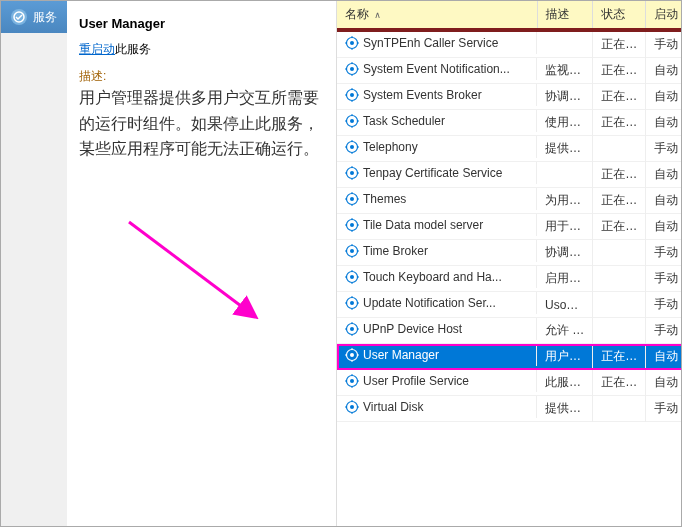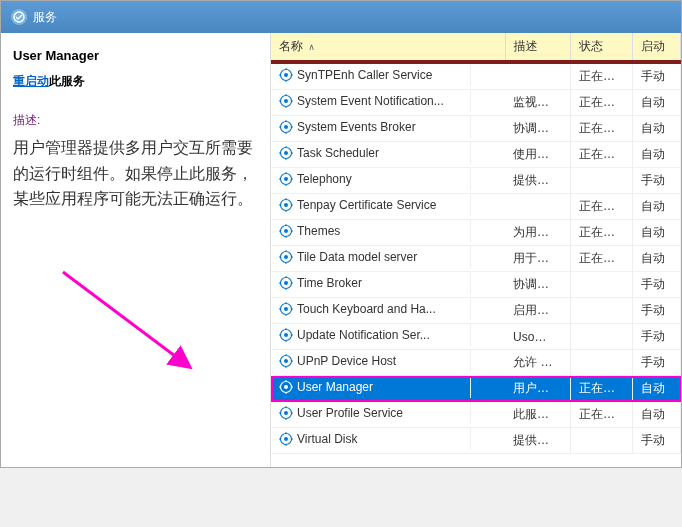--- a/index.html
+++ b/index.html
@@ -7,23 +7,22 @@
       font-family: "Microsoft YaHei", "SimHei", Arial, sans-serif;
       font-size: 12px;
       background: #f0f0f0;
       width: 682px;
       height: 527px;
       overflow: hidden;
     }
 
     .window {
       width: 682px;
-      height: 468px;
+      height: 527px;
       display: flex;
-      flex-direction: column;
       border: 1px solid #aaa;
     }
 
     .title-bar {
       background: linear-gradient(to bottom, #5b9bd5, #4a87c0);
       color: white;
       padding: 6px 10px;
       display: flex;
       align-items: center;
       gap: 6px;
@@ -70,27 +69,25 @@
       text-decoration: underline;
       cursor: pointer;
       font-size: 12px;
     }
 
     .left-panel-stop {
       margin-bottom: 4px;
     }
 
     .left-panel-restart {
-      margin-bottom: 22px;
-      font-weight: bold;
+      margin-bottom: 10px;
     }
 
     .left-panel-desc-title {
-      color: #701a75;
-      margin-bottom: 6px;
+      color: #a16207;
     }
 
     .left-panel-desc {
       color: #333;
       line-height: 1.6;
       font-size: 16px;
     }
 
     .right-panel {
       flex: 1;

